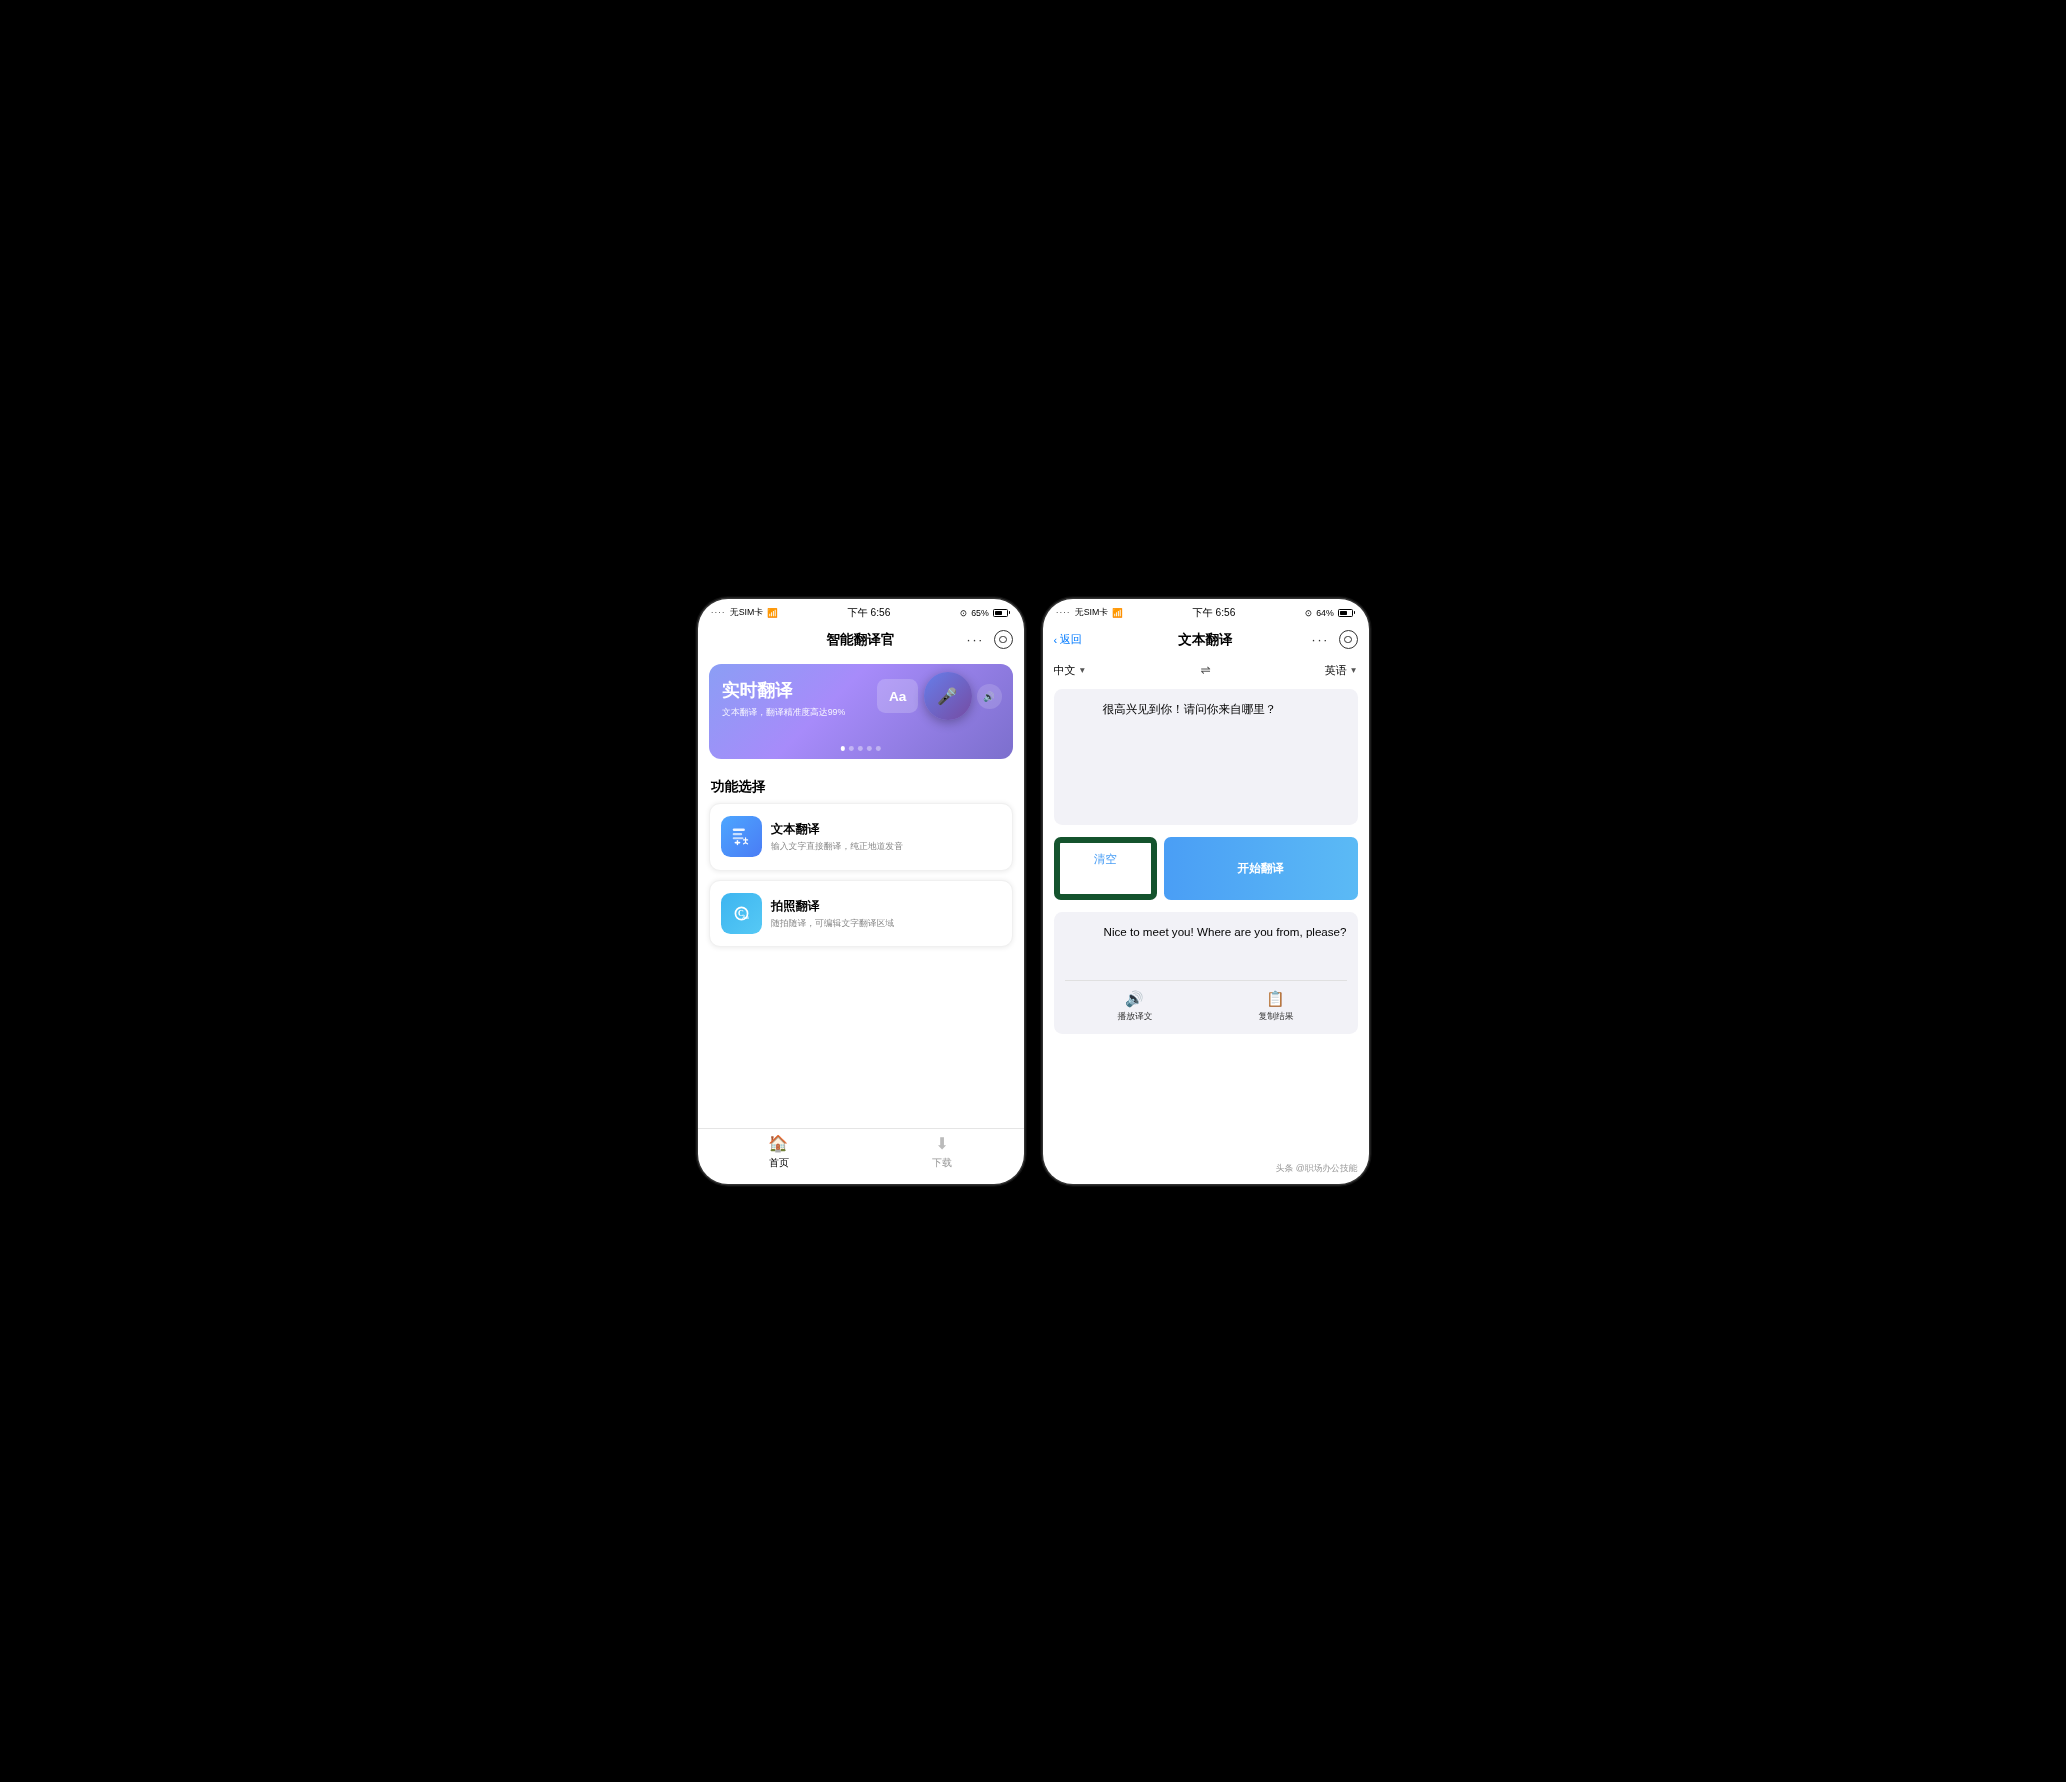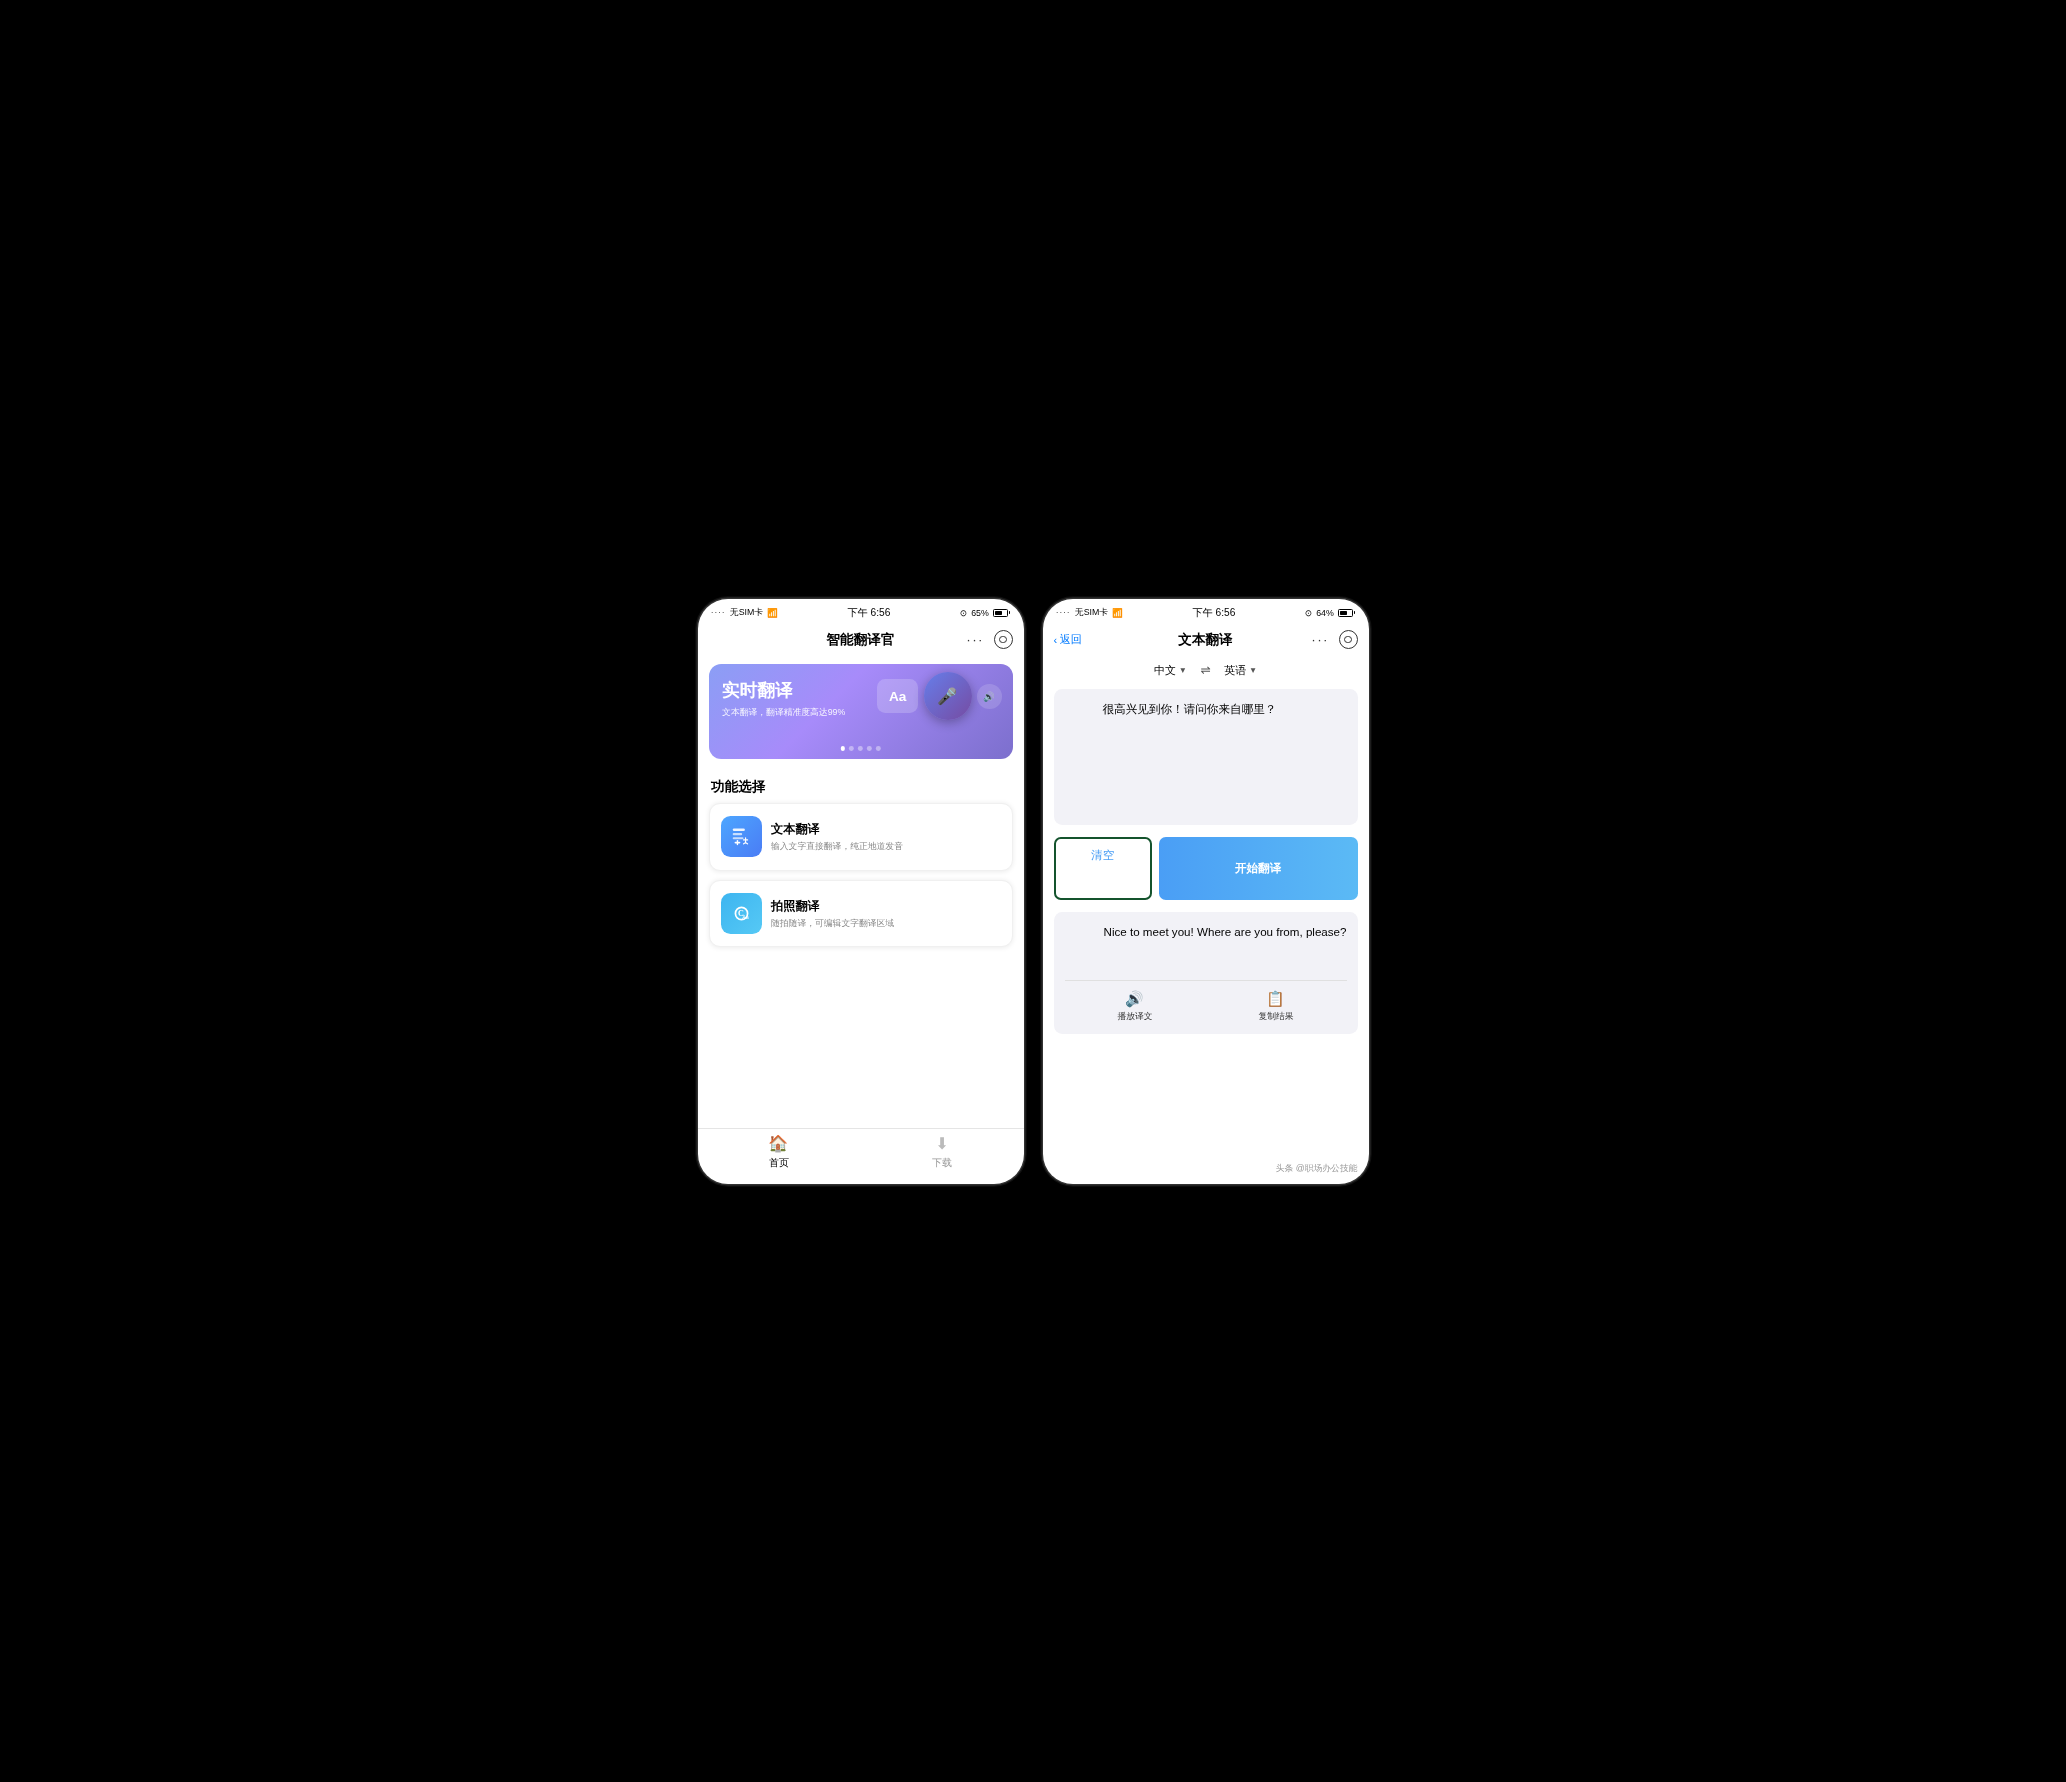--- a/index.html
+++ b/index.html
@@ -232,21 +232,21 @@
     .tab-icon { font-size: 16.3px; }
     .tab-label { font-size: 10px; color: #999; }
     .tab-label.active { color: #000; }
     .tab-icon.active { color: #000; }
 
     
     
     .lang-bar {
       display: flex;
       align-items: center;
-      justify-content: center;
+      justify-content: space-between;
       gap: 13.6px;
       padding: 6.8px 11px 5.4px;
     }
     .lang-btn {
       display: flex; align-items: center; gap: 2.7px;
       font-size: 11px; color: #000; cursor: pointer;
     }
     .lang-arrow { font-size: 8.2px; color: #555; }
     .swap-icon {
       font-size: 12.2px; color: #555;
@@ -266,21 +266,21 @@
       line-height: 1.5;
       margin-left: 38px;
     }
     .translate-actions {
       display: flex;
       gap: 6.8px;
       margin: 6.8px 11px;
     }
     .btn-clear {
       flex: 1;
-      border: 2px solid #14532d;
+      border: 6px solid #14532d;
       background: #fff;
       color: #4a9ef5;
       border-radius: 6.8px;
       padding: 9.5px;
       font-size: 11.6px;
       cursor: pointer;
       text-align: center;
     }
     .btn-translate {
       flex: 2;

